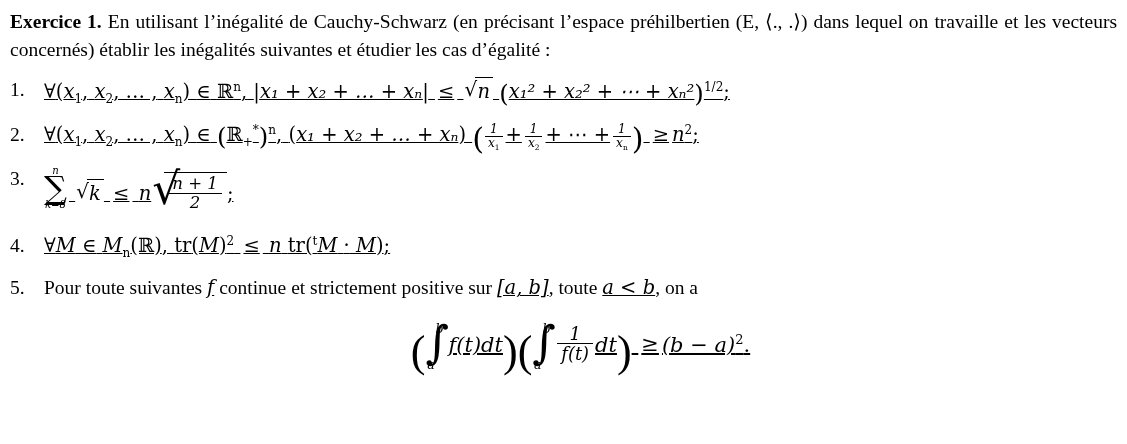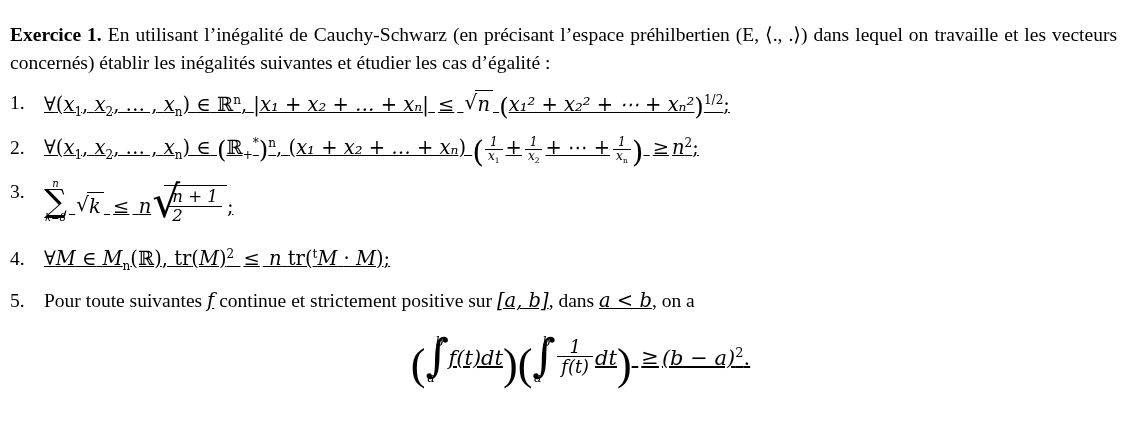--- a/index.html
+++ b/index.html
@@ -13,21 +13,20 @@
     font-family: "Liberation Serif", serif;
     color: #000000;
     overflow: hidden;
   }
   .page {
     position: relative;
     width: 1127px;
     height: 427px;
     padding: 8px 10px 0 10px;
     box-sizing: border-box;
-    margin-top: 13px;
   }
   .intro {
     font-size: 19.5px;
     line-height: 1.42;
     text-align: justify;
     margin: 0 0 14px 0;
   }
   .intro .bold {
     font-weight: bold;
   }
@@ -73,20 +72,21 @@
     border-bottom: 1px solid #000;
   }
   .frac .d {
     display: block;
     padding: 0 3px;
   }
   
   .dfrac {
     display: inline-block;
     vertical-align: -0.5em;
+    text-align: center;
     font-size: 0.85em;
     line-height: 1.1;
     margin: 0 2px;
   }
   .dfrac .n {
     display: block;
     padding: 0 4px;
     border-bottom: 1px solid #000;
   }
   .dfrac .d {
@@ -260,21 +260,21 @@
       </span>
     </li>
 
     <li style="margin-bottom:0;">
       <span class="num">5.</span>
       <span>
         <span>Pour toute suivantes</span>
         <span class="math">f</span>
         <span>continue et strictement positive sur</span>
         <span class="math">[a, b]</span><span>,</span>
-        <span>dans</span>
+        <span>toute</span>
         <span class="math">a &lt; b</span><span>,</span>
         <span>on a</span>
       </span>
 
       <div class="display-eq math">
         <span class="paren-xl">(</span><span class="integ"><span class="up-lim">b</span><span class="sym">∫</span><span class="lo-lim">a</span></span><span>f(t)dt</span><span class="paren-xl">)</span><span class="paren-xl">(</span><span class="integ"><span class="up-lim">b</span><span class="sym">∫</span><span class="lo-lim">a</span></span><span class="dfrac"><span class="n">1</span><span class="d">f(t)</span></span><span>dt</span><span class="paren-xl">)</span>
         <span class="rel">≥</span><span>(b − a)</span><sup class="small">2</sup><span class="up">.</span>
       </div>
     </li>
 

